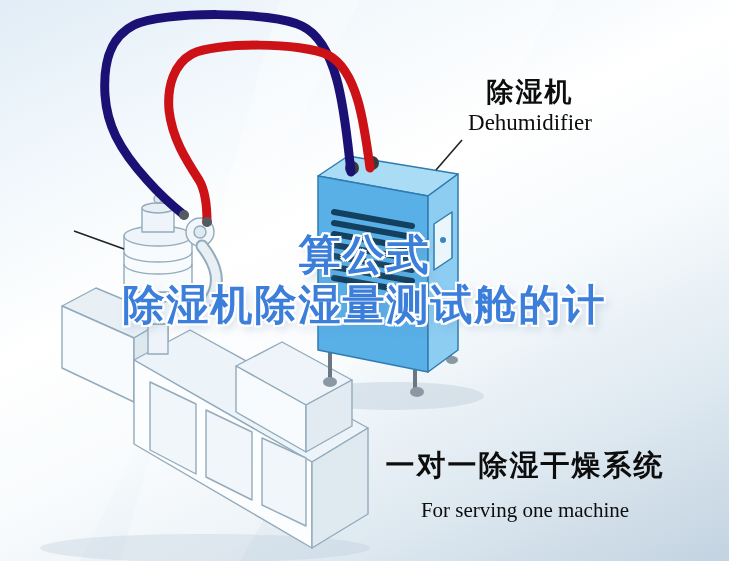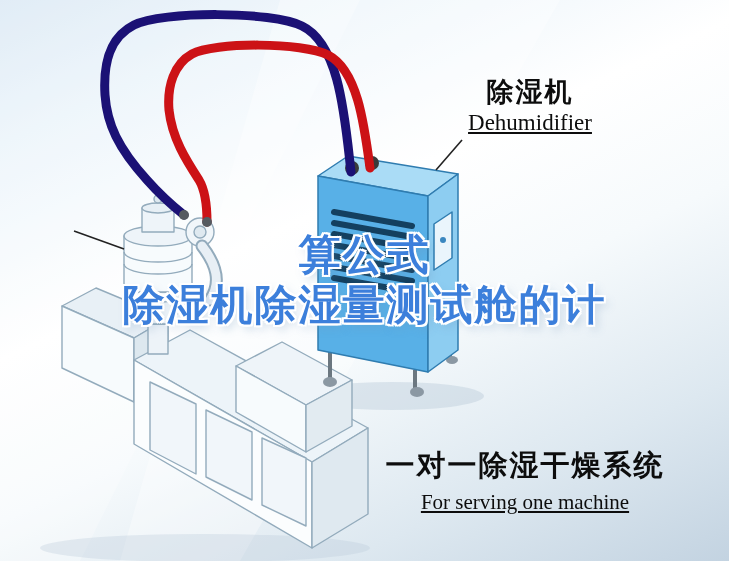--- a/index.html
+++ b/index.html
@@ -4,30 +4,30 @@
 <style>
   html,body{margin:0;padding:0;}
   .stage{
     position:relative;width:729px;height:561px;overflow:hidden;
     background:linear-gradient(155deg,#d7e6f3 0%,#e9f3fa 16%,#ffffff 40%,#f6fafc 58%,#dde8f0 80%,#c3d3e1 100%);
     font-family:"Liberation Sans",sans-serif;
   }
   .stage svg{position:absolute;left:0;top:0;}
   .label{position:absolute;text-align:center;color:#0d0d0d;}
   .label .zh{font-weight:bold;}
-  .label .en{font-family:"Liberation Serif",serif;text-decoration:underline;}
+  .label .en{font-family:"Liberation Serif",serif;}
   .label-dehu{left:430px;top:74px;width:200px;}
   .label-dehu .zh{font-size:27px;letter-spacing:2px;}
   .label-dehu .en{font-size:23px;}
   .label-hopper{left:36px;top:166px;width:128px;}
   .label-hopper .zh{font-size:25px;letter-spacing:2px;}
   .label-hopper .en{font-size:22px;}
   .label-system{left:355px;top:446px;width:340px;}
   .label-system .zh{font-size:29px;font-weight:bold;letter-spacing:2px;}
-  .label-system .en{font-family:"Liberation Serif",serif;font-size:21px;margin-top:4px;}
+  .label-system .en{font-family:"Liberation Serif",serif;font-size:21px;margin-top:12px;}
   .main-title{
     position:absolute;left:0;top:230px;width:729px;text-align:center;
     font-size:42px;font-weight:800;line-height:50px;letter-spacing:2px;
     color:#3c7fdb;
     text-shadow:-2px -2px 0 #fff,0 -2px 0 #fff,2px -2px 0 #fff,-2px 0 0 #fff,
                  2px 0 0 #fff,-2px 2px 0 #fff,0 2px 0 #fff,2px 2px 0 #fff,
                  4px 5px 8px rgba(110,145,185,.35);
   }
 </style>
 </head>

